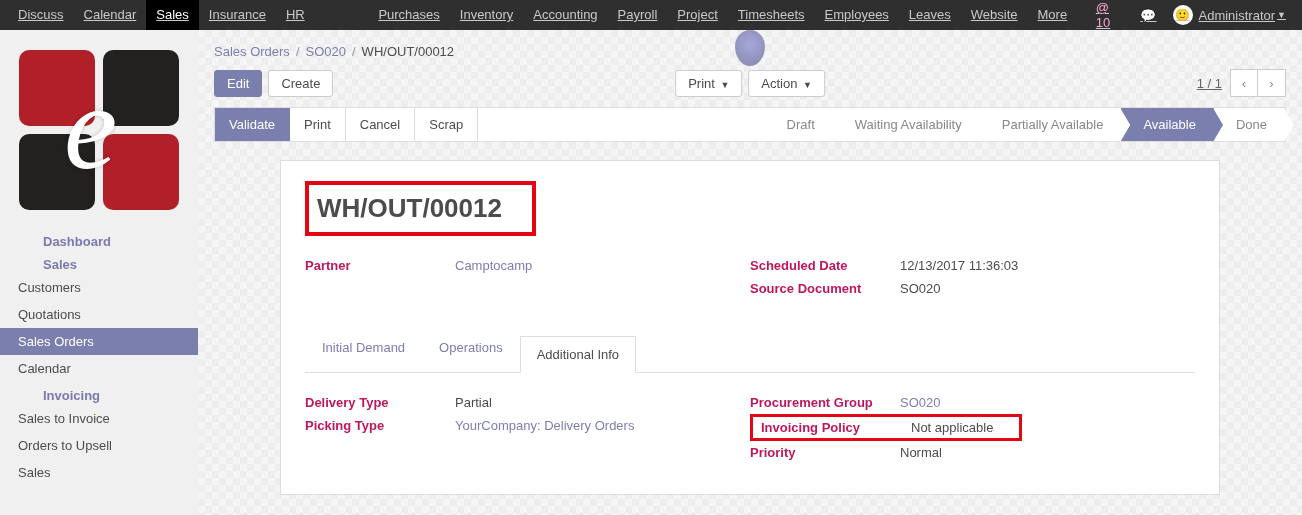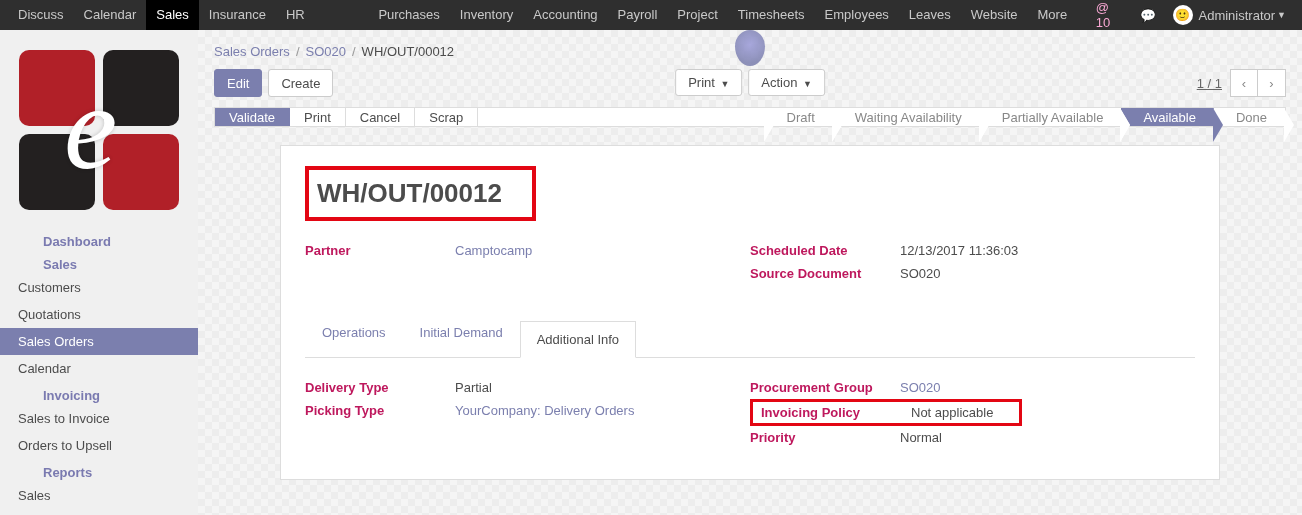--- a/index.html
+++ b/index.html
@@ -1,18 +1,18 @@
 <!DOCTYPE html>
 <html><head>
 <meta charset="utf-8">
 <style>
 * { box-sizing: border-box; margin: 0; padding: 0; }
 body { font-family: "Helvetica Neue", Arial, sans-serif; font-size: 13px; color: #4c4c4c; background: #f0f0f0; width: 1302px; }
 
-.topbar { background: #2f2f2f; height: 30px; display: flex; align-items: center; color: #c9c9c9; padding: 0 8px; }
+.topbar { background: #2f2f2f; height: 30px; display: flex; align-items: center; color: #c9c9c9; padding: 0 8px; text-decoration: underline; }
 .topbar .nav-item { padding: 0 10px; height: 30px; line-height: 30px; cursor: pointer; font-size: 13px; }
 .topbar .nav-item.active { background: #000; color: #fff; }
 .topbar .spacer { flex: 1; }
 .topbar .more-caret { font-size: 9px; margin-left: 2px; }
 .topbar .at-badge { padding: 12px 8px; color: #f9a8d4; }
 .topbar .chat-icon { padding: 0 8px; color: #c9c9c9; }
 .topbar .user { display: flex; align-items: center; padding: 0 8px; }
 .topbar .avatar { width: 20px; height: 20px; border-radius: 50%; background: #fff; display: inline-flex; align-items: center; justify-content: center; font-size: 12px; margin-right: 6px; }
 
 .layout { display: flex; }
@@ -31,32 +31,32 @@
 .menu-item { padding: 6px 10px 6px 18px; color: #4c4c4c; cursor: pointer; }
 .menu-item.active { background: #7b7fae; color: #fff; }
 
 .main { flex: 1; background: repeating-conic-gradient(#ededed 0% 25%, #f5f5f5 0% 50%) 0 0/14px 14px; min-height: 485px; position: relative; }
 
 .breadcrumb-row { padding: 14px 16px 6px 16px; display:flex; align-items:center; }
 .breadcrumb-row .crumb { color: #7b7fae; cursor:pointer; }
 .breadcrumb-row .sep { color: #999; padding: 0 6px; }
 .breadcrumb-row .current { color: #4c4c4c; }
 
-.toolbar-row { padding: 4px 16px 10px 16px; display:flex; }
+.toolbar-row { padding: 4px 16px 10px 16px; display:flex; align-items:center; }
 .btn { border: 1px solid #ccc; background: #fff; padding: 5px 12px; border-radius: 3px; cursor: pointer; font-size: 13px; color: #4c4c4c; }
 .btn + .btn { margin-left: 6px; }
 .btn.primary { background: #7b7fae; border-color: #7b7fae; color: #fff; }
 .btn .caret { font-size: 9px; margin-left: 3px; }
 .toolbar-center { position: absolute; left: 50%; transform: translateX(-50%); display:flex; }
 .toolbar-right { margin-left: auto; display:flex; align-items:center; }
 .pager-text { color: #666; margin-right: 8px; text-decoration: underline; }
 .pager-btn { border:1px solid #ccc; background:#fff; width:28px; height:28px; display:inline-flex; align-items:center; justify-content:center; cursor:pointer; color:#888; }
 .pager-btn + .pager-btn { border-left: none; }
 
-.actionbar { display:flex; align-items:stretch; background:#fff; border:1px solid #ddd; margin: 0 16px; height: 20px; }
+.actionbar { display:flex; align-items:stretch; background:#fff; border:1px solid #ddd; margin: 0 16px; height: 35px; }
 .actionbar .ab-btn { padding: 0 14px; display:flex; align-items:center; border-right:1px solid #ddd; cursor:pointer; font-size:13px; color:#4c4c4c; }
 .actionbar .ab-btn.primary { background:#7b7fae; color:#fff; border-right-color:#7b7fae; }
 .actionbar .ab-spacer { flex:1; }
 .actionbar .status { position:relative; padding: 0 18px 0 22px; display:flex; align-items:center; color:#888; font-size:13px; }
 .actionbar .status::before { content:""; position:absolute; left:-1px; top:0; bottom:0; width:0; border-left: 10px solid #fff; border-top: 17px solid transparent; border-bottom: 17px solid transparent; }
 .actionbar .status::after { content:""; position:absolute; right:-9px; top:0; bottom:0; width:0; border-left: 10px solid #fff; border-top: 17px solid transparent; border-bottom: 17px solid transparent; z-index:1; }
 .actionbar .status.active { background:#7b7fae; color:#fff; }
 .actionbar .status.active::after { border-left-color:#7b7fae; }
 .actionbar .status:first-of-type::before { display:none; }
 
@@ -125,21 +125,20 @@
     </div>
     <div class="menu-section link">Dashboard</div>
     <div class="menu-section link">Sales</div>
     <div class="menu-item">Customers</div>
     <div class="menu-item">Quotations</div>
     <div class="menu-item active">Sales Orders</div>
     <div class="menu-item">Calendar</div>
     <div class="menu-section link">Invoicing</div>
     <div class="menu-item">Sales to Invoice</div>
     <div class="menu-item">Orders to Upsell</div>
-    <div class="menu-section link">Reports</div>
     <div class="menu-item">Sales</div>
   </div>
 
   <div class="main">
     <div class="drop-pin"></div>
 
     <div class="breadcrumb-row">
       <span class="crumb">Sales Orders</span>
       <span class="sep">/</span>
       <span class="crumb">SO020</span>
@@ -192,22 +191,22 @@
             <div class="field-value">12/13/2017 11:36:03</div>
           </div>
           <div class="field-row">
             <div class="field-label">Source Document</div>
             <div class="field-value">SO020</div>
           </div>
         </div>
       </div>
 
       <div class="tabs">
+        <div class="tab">Initial Demand</div>
         <div class="tab">Operations</div>
-        <div class="tab">Initial Demand</div>
         <div class="tab active">Additional Info</div>
       </div>
 
       <div class="tab-content">
         <div class="tab-col">
           <div class="field-row">
             <div class="field-label">Delivery Type</div>
             <div class="field-value">Partial</div>
           </div>
           <div class="field-row">

